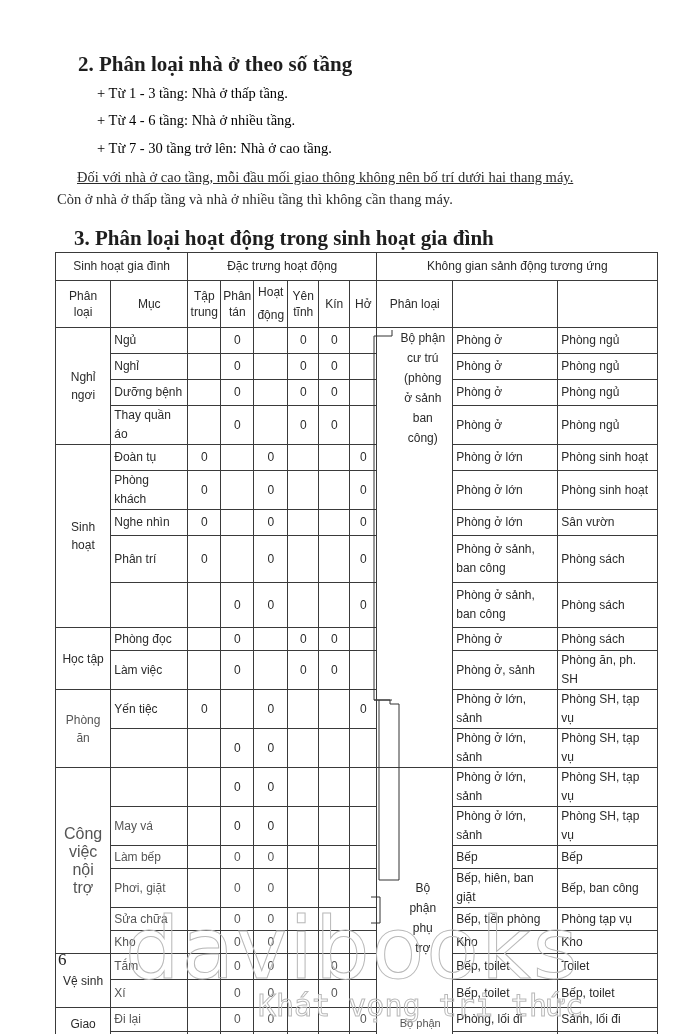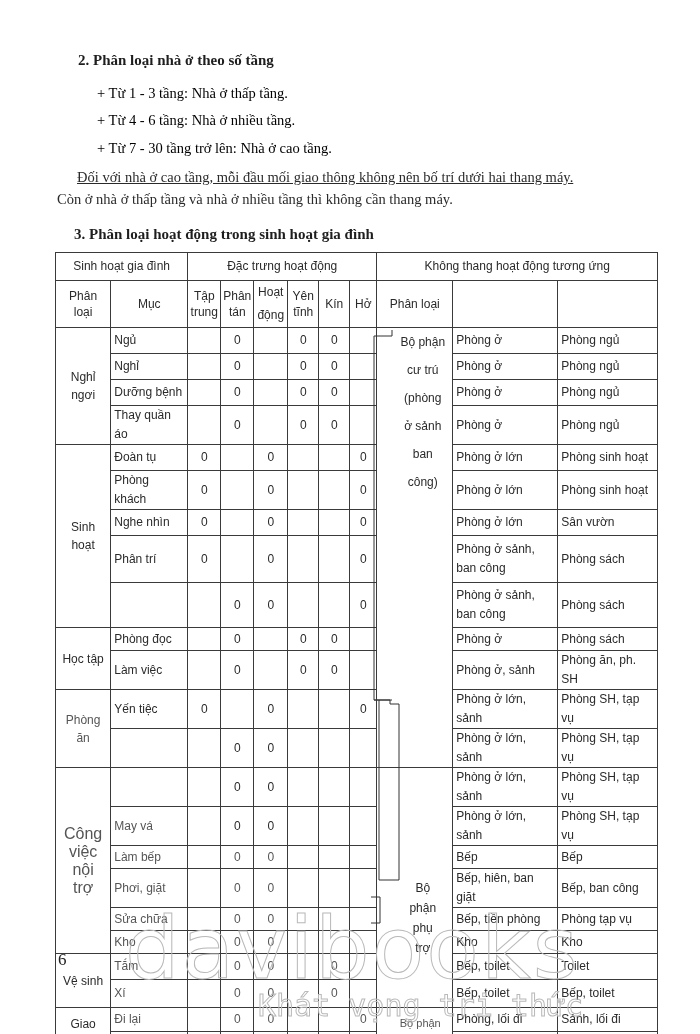--- a/index.html
+++ b/index.html
@@ -1,20 +1,20 @@
 <!DOCTYPE html>
 <html><head>
 <meta charset="utf-8">
 <style>
   html, body { margin: 0; padding: 0; }
   body {
     width: 700px; height: 1034px; background: #ffffff; position: relative; overflow: hidden;
     font-family: "Liberation Serif", serif; color: #222;
   }
-  .sec-title { position: absolute; font-weight: bold; font-size: 15px; color: #1e1e1e; }
+  .sec-title { position: absolute; font-weight: bold; font-size: 21px; color: #1e1e1e; }
   .bullet { position: absolute; font-size: 14.5px; color: #000000; }
   .para { position: absolute; font-size: 14.5px; color: #2a2a2a; white-space: nowrap; }
   table.main {
     position: absolute; left: 55px; top: 252px; border-collapse: collapse;
     font-family: "Liberation Sans", sans-serif; font-size: 12px; color: #2a2a2a;
     table-layout: fixed;
   }
   table.main td { border: 1px solid #3a3a3a; padding: 0 3px; vertical-align: middle; line-height: 19px; }
   td.c { text-align: center; }
   td.l { text-align: left; vertical-align: top; padding-top: 2px; }
@@ -52,21 +52,21 @@
       <col style="width:31px">
       <col style="width:27px">
     <col style="width:76px">
       <col style="width:105px">
       <col style="width:100px">
   </colgroup>
   <tbody>
       <tr style="height:28px">
     <td class="c" colspan="2">Sinh hoạt gia đình</td>
     <td class="c" colspan="6">Đặc trưng hoạt động</td>
-    <td class="c" colspan="3">Không thang hoạt động tương ứng</td>
+    <td class="c" colspan="3">Không gian sảnh động tương ứng</td>
   </tr>
   <tr style="height:45px">
     <td class="c" style="line-height:16px">Phân loại</td>
     <td class="c">Mục</td>
     <td class="c" style="line-height:16px;padding:0">Tập trung</td>
     <td class="c" style="line-height:16px;padding:0">Phân tán</td>
     <td class="c" style="line-height:23px;padding:0">Hoạt động</td>
     <td class="c" style="line-height:16px;padding:0">Yên tĩnh</td>
     <td class="c">Kín</td>
     <td class="c">Hở</td>
@@ -78,21 +78,21 @@
     <tbody id="body-rows">
       <tr style="height: 26px;">
         <td class="c" rowspan="4" style="line-height: 18px;">Nghỉ ngơi</td>
         <td class="l">Ngủ</td>
         <td class="c"></td>
         <td class="c">0</td>
         <td class="c"></td>
         <td class="c">0</td>
         <td class="c">0</td>
         <td class="c"></td>
-        <td class="c" rowspan="13" style="line-height: 28px; padding-left: 22px; vertical-align: top; padding-top: 0px; padding-right: 6px;">Bộ phận cư trú (phòng ở sảnh ban công)</td>
+        <td class="c" rowspan="13" style="line-height: 20px; padding-left: 22px; vertical-align: top; padding-top: 0px; padding-right: 6px;">Bộ phận cư trú (phòng ở sảnh ban công)</td>
         <td class="l">Phòng ở</td>
         <td class="l">Phòng ngủ</td>
       </tr>
       <tr style="height: 26px;">
         <td class="l">Nghỉ</td>
         <td class="c"></td>
         <td class="c">0</td>
         <td class="c"></td>
         <td class="c">0</td>
         <td class="c">0</td>

